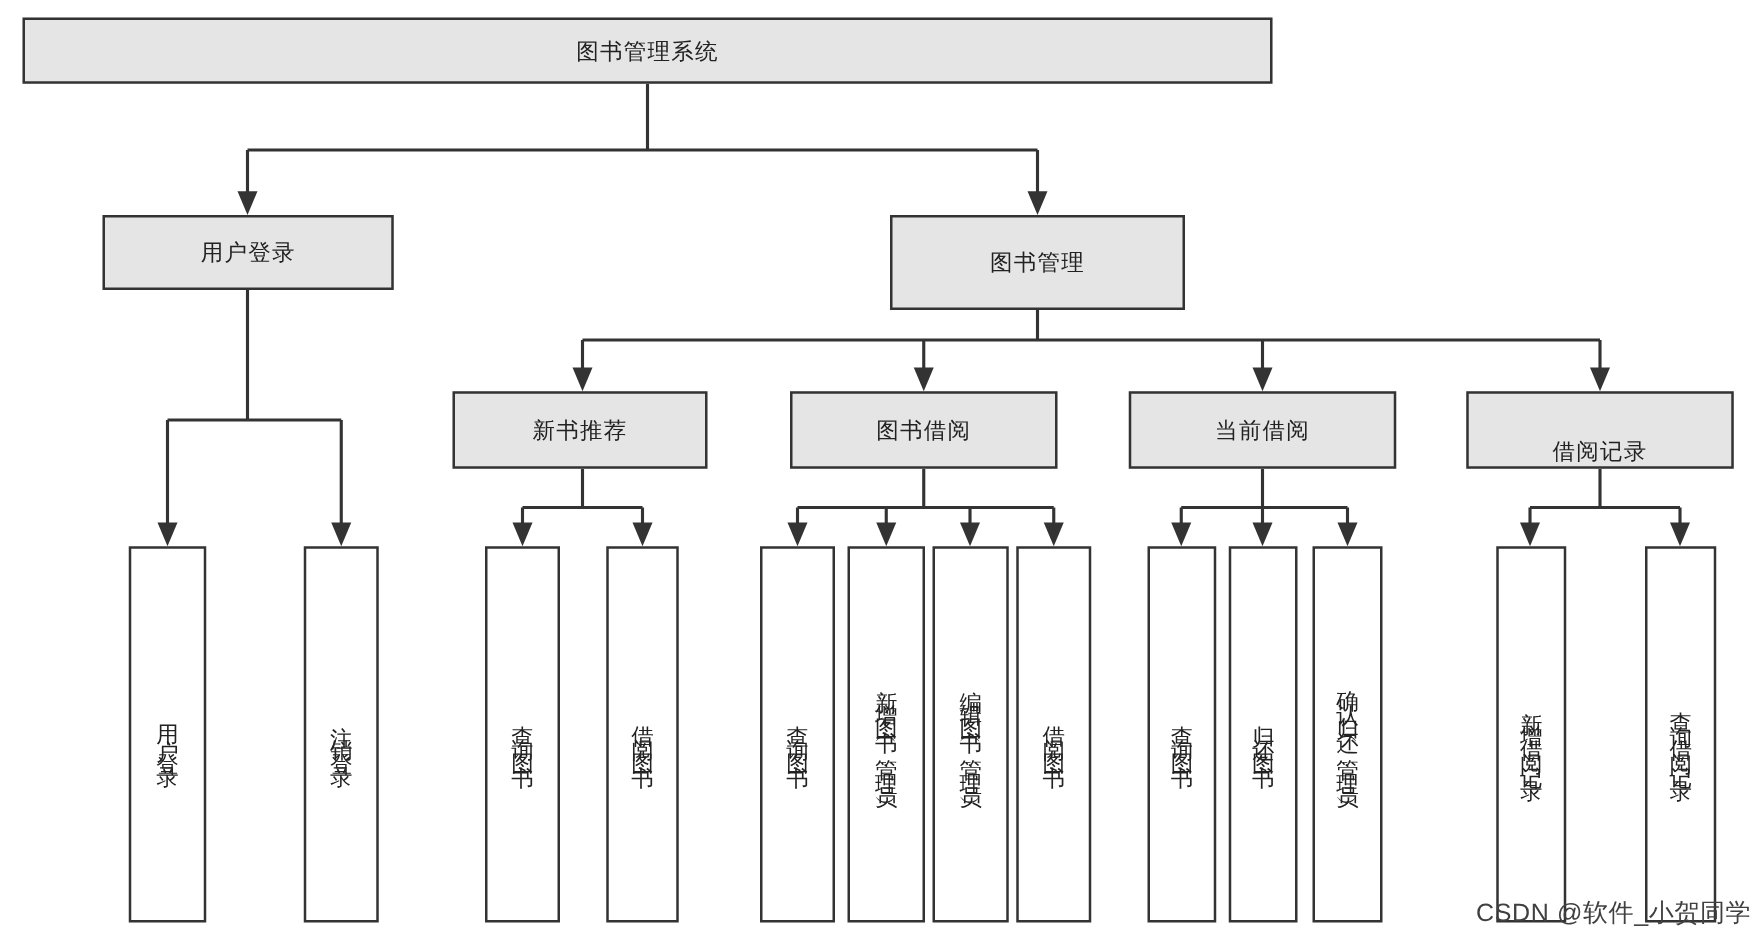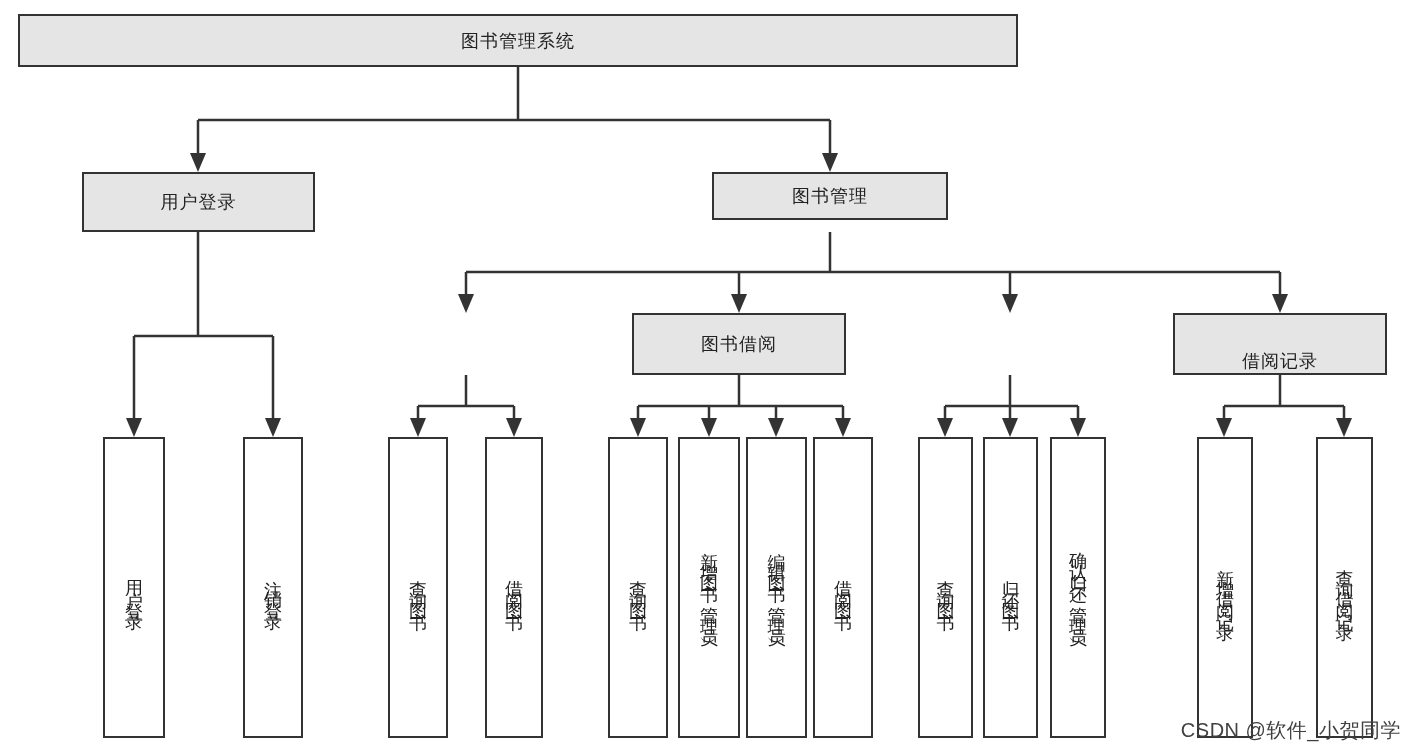--- a/index.html
+++ b/index.html
@@ -33,21 +33,21 @@
     writing-mode: vertical-rl;
     text-orientation: mixed;
     font-size: 18px;
     letter-spacing: 11px;
     line-height: 1;
     white-space: nowrap;
   }
   
   .n-root   { left: 18px;   top: 14px;  width: 1000px; height: 53px; }
   .n-login  { left: 82px;   top: 172px; width: 233px;  height: 60px; }
-  .n-mgmt   { left: 712px;  top: 172px; width: 236px;  height: 48px; font-family: Liberation Serif, serif; }
+  .n-mgmt   { left: 712px;  top: 172px; width: 236px;  height: 76px; font-family: Liberation Serif, serif; }
   .n-rec    { left: 362px;  top: 313px; width: 204px;  height: 62px; }
   .n-borrow { left: 632px;  top: 313px; width: 214px;  height: 62px; }
   .n-cur    { left: 903px;  top: 313px; width: 214px;  height: 62px; }
   .n-hist   { left: 1173px; top: 313px; width: 214px;  height: 62px; align-items: flex-end; }
 
   .lf-0  { left: 103px;  width: 62px; }
   .lf-1  { left: 243px;  width: 60px; }
   .lf-2  { left: 388px;  width: 60px; }
   .lf-3  { left: 485px;  width: 58px; }
   .lf-4  { left: 608px;  width: 60px; }
@@ -122,22 +122,28 @@
     <span>图书管理系统</span>
   </div>
 
   <div class="node n-login">
     <span>用户登录</span>
   </div>
   <div class="node n-mgmt">
     <span>图书管理</span>
   </div>
 
+  <div class="node n-rec">
+    <span>新书推荐</span>
+  </div>
   <div class="node n-borrow">
     <span>图书借阅</span>
+  </div>
+  <div class="node n-cur">
+    <span>当前借阅</span>
   </div>
   <div class="node n-hist">
     <span>借阅记录</span>
   </div>
 
   <div class="leaf lf-0">
     <span>用户登录</span>
   </div>
   <div class="leaf lf-1">
     <span>注销登录</span>

